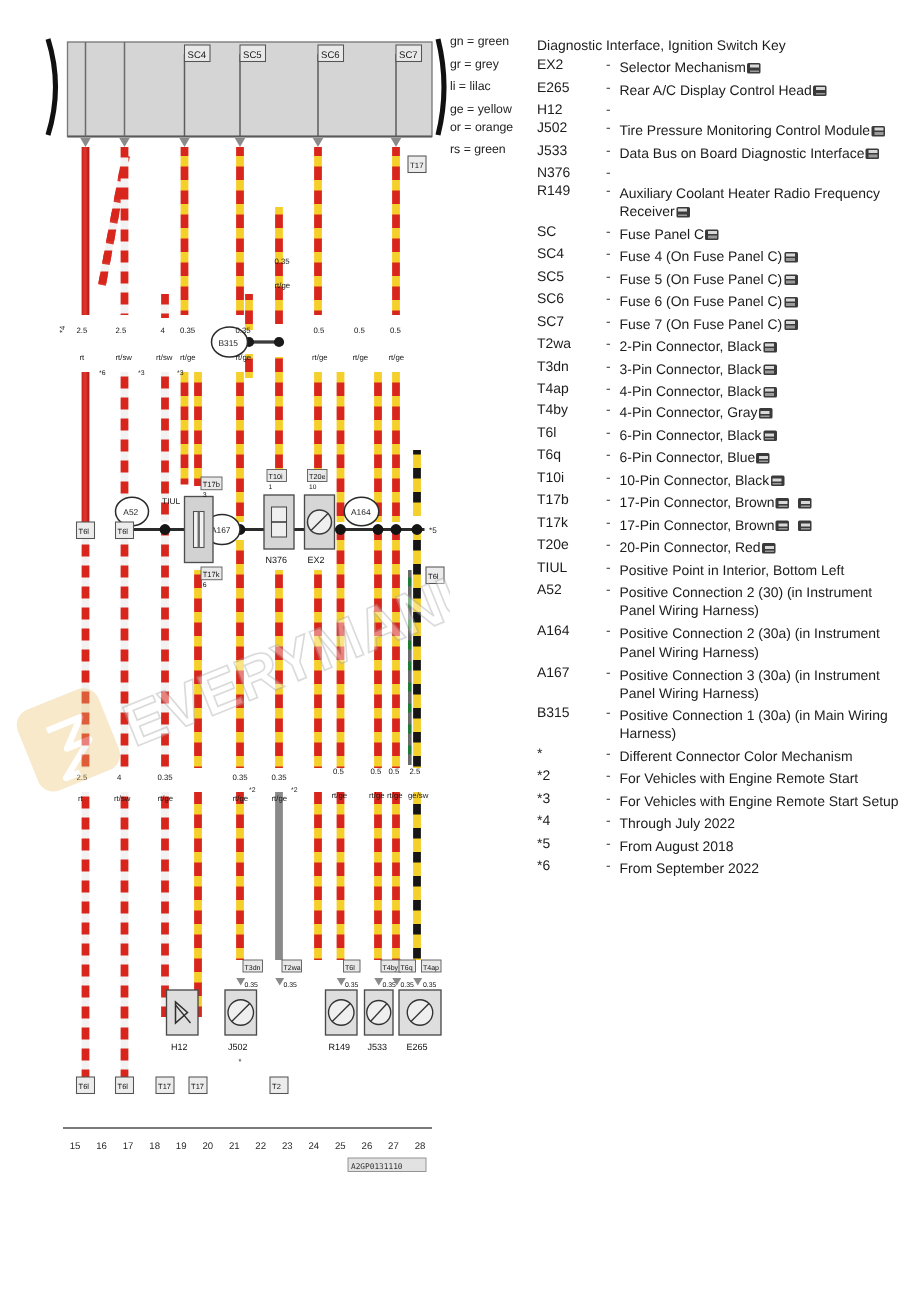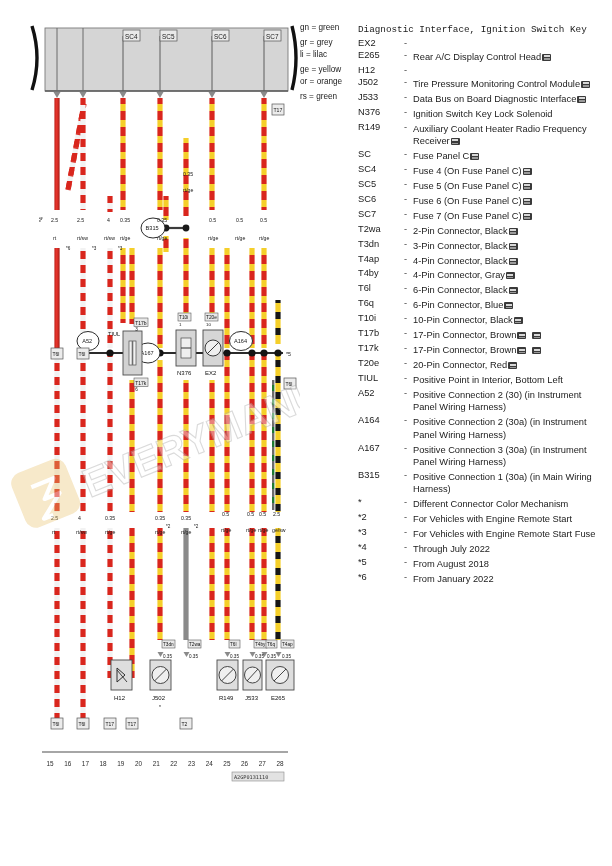--- a/index.html
+++ b/index.html
@@ -58,21 +58,20 @@
   .legend-text {
     flex: 1 1 auto;
     font-size: 9.3px;
     color: #1b1b1b;
     line-height: 1.33;
   }
   .legend-title {
     font-size: 9.3px;
     line-height: 1.33;
     color: #1b1b1b;
-    font-family: Liberation Mono, monospace;
   }
   .cam-glyph {
     display: inline-block;
     width: 9px; height: 7px;
     background: #3a3a3a;
     border-radius: 1px;
     vertical-align: -1px;
     margin-left: 1px;
     position: relative;
   }
@@ -515,20 +514,21 @@
       </div>
       <div class="legend-title">Diagnostic Interface, Ignition Switch Key</div>
     </div>
 
 
     <div id="legend-body">
         <div class="legend-row">
           <div class="legend-abbrev-col"><span>gr</span><span> = </span><span>grey</span></div>
           <div class="legend-code">EX2</div>
           <div class="legend-dash">-</div>
+          <div class="legend-text">Selector Mechanism<span class="cam-glyph"></span></div>
         </div>
         <div class="legend-row">
           <div class="legend-abbrev-col"><span>li</span><span> = </span><span>lilac</span></div>
           <div class="legend-code">E265</div>
           <div class="legend-dash">-</div>
           <div class="legend-text">Rear A/C Display Control Head<span class="cam-glyph"></span></div>
         </div>
         <div class="legend-row">
           <div class="legend-abbrev-col"><span>ge</span><span> = </span><span>yellow</span></div>
           <div class="legend-code">H12</div>
@@ -543,21 +543,20 @@
         <div class="legend-row">
           <div class="legend-abbrev-col"><span>rs</span><span> = </span><span>green</span></div>
           <div class="legend-code">J533</div>
           <div class="legend-dash">-</div>
           <div class="legend-text">Data Bus on Board Diagnostic Interface<span class="cam-glyph"></span></div>
         </div>
         <div class="legend-row">
           <div class="legend-abbrev-col"></div>
           <div class="legend-code">N376</div>
           <div class="legend-dash">-</div>
-          <div class="legend-text">Ignition Switch Key Lock Solenoid</div>
         </div>
         <div class="legend-row">
           <div class="legend-abbrev-col"></div>
           <div class="legend-code">R149</div>
           <div class="legend-dash">-</div>
           <div class="legend-text">Auxiliary Coolant Heater Radio Frequency Receiver<span class="cam-glyph"></span></div>
         </div>
         <div class="legend-row">
           <div class="legend-abbrev-col"></div>
           <div class="legend-code">SC</div>
@@ -687,36 +686,36 @@
         <div class="legend-row">
           <div class="legend-abbrev-col"></div>
           <div class="legend-code">*2</div>
           <div class="legend-dash">-</div>
           <div class="legend-text">For Vehicles with Engine Remote Start</div>
         </div>
         <div class="legend-row">
           <div class="legend-abbrev-col"></div>
           <div class="legend-code">*3</div>
           <div class="legend-dash">-</div>
-          <div class="legend-text">For Vehicles with Engine Remote Start Fuse</div>
+          <div class="legend-text">For Vehicles with Engine Remote Start Setup</div>
         </div>
         <div class="legend-row">
           <div class="legend-abbrev-col"></div>
           <div class="legend-code">*4</div>
           <div class="legend-dash">-</div>
           <div class="legend-text">Through July 2022</div>
         </div>
         <div class="legend-row">
           <div class="legend-abbrev-col"></div>
           <div class="legend-code">*5</div>
           <div class="legend-dash">-</div>
           <div class="legend-text">From August 2018</div>
         </div>
         <div class="legend-row">
           <div class="legend-abbrev-col"></div>
           <div class="legend-code">*6</div>
           <div class="legend-dash">-</div>
-          <div class="legend-text">From January 2022</div>
+          <div class="legend-text">From September 2022</div>
         </div>
       </div>
   </div>
 
 </div>
 
 </body></html>

